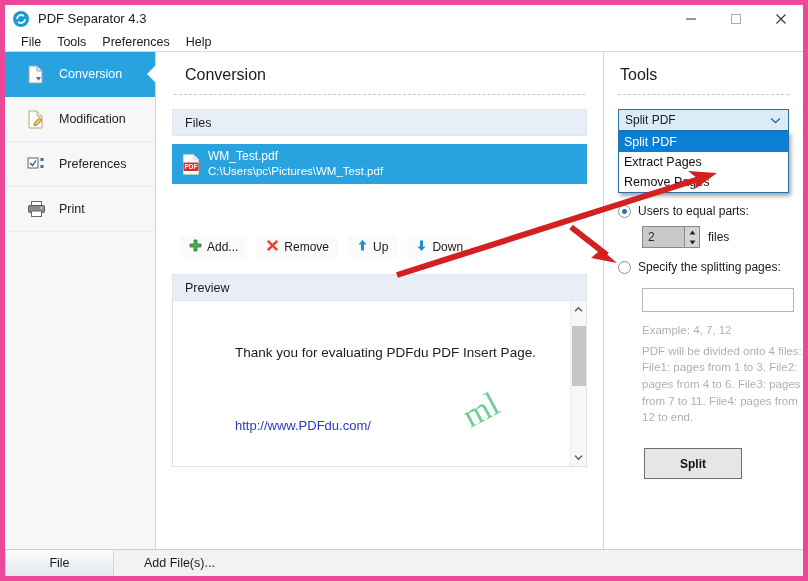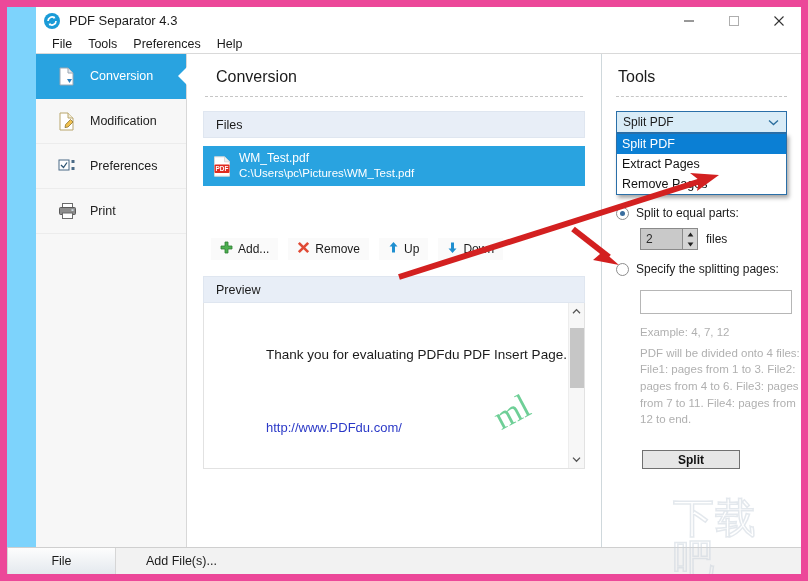--- a/index.html
+++ b/index.html
@@ -6,21 +6,21 @@
   html, body { margin:0; padding:0; }
   body {
     width: 808px; height: 581px;
     font-family: "Liberation Sans", sans-serif;
     font-size: 12px;
     color: #1a1a1a;
     background: #ffffff;
     overflow: hidden;
     position: relative;
   }
-  .app { width:808px; height:581px; position:relative; border:7px solid #ec4899; background:#7dd3fc; overflow:hidden;padding-left:29px; }
+  .app { width:808px; height:581px; position:relative; border:5px solid #ec4899; background:#fef9c3; overflow:hidden; }
 
   
   .titlebar { height:27px; background:#ffffff; display:flex; align-items:center; position:relative; }
   .app-icon { width:18px; height:18px; margin-left:7px; position:relative; }
   .app-icon svg { display:block; }
   .title-text { margin-left:8px; font-size:13px; color:#1b1b1b; }
   .winbtns { position:absolute; right:0; top:0; height:27px; display:flex; }
   .winbtn { width:45px; height:27px; display:flex; align-items:center; justify-content:center; color:#333; }
 
   
@@ -95,21 +95,21 @@
   .spin-val { padding-left:5px; font-size:12px; color:#2a2a2a; }
   .spin-btns { position:absolute; right:0; top:0; width:15px; height:20px; border-left:1px solid #8a8a8a; background:#d4d4d4; display:flex; flex-direction:column; }
   .spin-b { flex:1; display:flex; align-items:center; justify-content:center; font-size:7px; color:#222; }
   .files-lbl { font-size:12px; }
 
   .txtinput { margin:6px 0 0 24px; width:152px; height:24px; border:1px solid #b6b6b6; background:#fff; }
 
   .hint { margin:10px 0 0 24px; width:160px; font-size:11.5px; color:#b0b0b0; line-height:1.45; }
   .hint .ex { margin-bottom:4px; }
 
-  .split-btn { margin:22px 0 0 26px; width:98px; height:19px; border:1px solid #707070; background:#e6e6e6; font-size:12px; font-weight:bold; color:#111; display:flex; align-items:center; justify-content:center; }
+  .split-btn { margin:22px 0 0 26px; width:98px; height:31px; border:1px solid #707070; background:#e6e6e6; font-size:12px; font-weight:bold; color:#111; display:flex; align-items:center; justify-content:center; }
 
   
   .statusbar { position:absolute; left:0; right:0; bottom:0; height:27px; background:#f2f2f2; border-top:1px solid #cfcfcf; display:flex; align-items:center; font-size:12.5px; color:#1b1b1b; }
   .st-cell { padding:0 9px; height:26px; display:flex; align-items:center; }
   .st-sep { width:1px; height:26px; background:#d6d6d6; }
   .st-tab { width:108px; justify-content:center; background:linear-gradient(#fdfdfd,#e4e9ee); border-right:1px solid #d6d6d6; }
 
   
   .annot { position:absolute; left:0; top:0; width:808px; height:581px; pointer-events:none; z-index:40; }
 
@@ -320,21 +320,21 @@
           <div class="combo-opt">Extract Pages</div>
           <div class="combo-opt">Remove Pages</div>
         </div>
       </div>
 
       <div class="subtitle">Split PDF</div>
       <div class="sub-dot"></div>
 
       <div class="radio-row">
         <span class="radio on"></span>
-        <span>Split to equal parts:</span>
+        <span>Users to equal parts:</span>
       </div>
 
       <div class="spin-row">
         <div class="spinner">
           <span class="spin-val">2</span>
           <span class="spin-btns">
             <span class="spin-b">
               <svg width="7" height="5" viewBox="0 0 7 5">
                   <path d="M3.5 .6L6.4 4.4H.6z" fill="#222"></path>
                 </svg>
@@ -376,18 +376,14 @@
     <g>
       <line x1="392" y1="270" x2="700" y2="172" stroke="#d32020" stroke-width="6"></line>
       <path d="M712 168l-22 16 2-11-9-7z" fill="#d32020"></path>
     </g>
     <g>
       <line x1="566" y1="222" x2="602" y2="250" stroke="#d32020" stroke-width="6"></line>
       <path d="M612 258l-26-5 7-6-4-9z" fill="#d32020"></path>
     </g>
   </svg>
 
-  <div class="wm">
-    <div class="wm-txt">下载吧</div>
-
-  </div>
 
 </div>
 
 </body></html>

